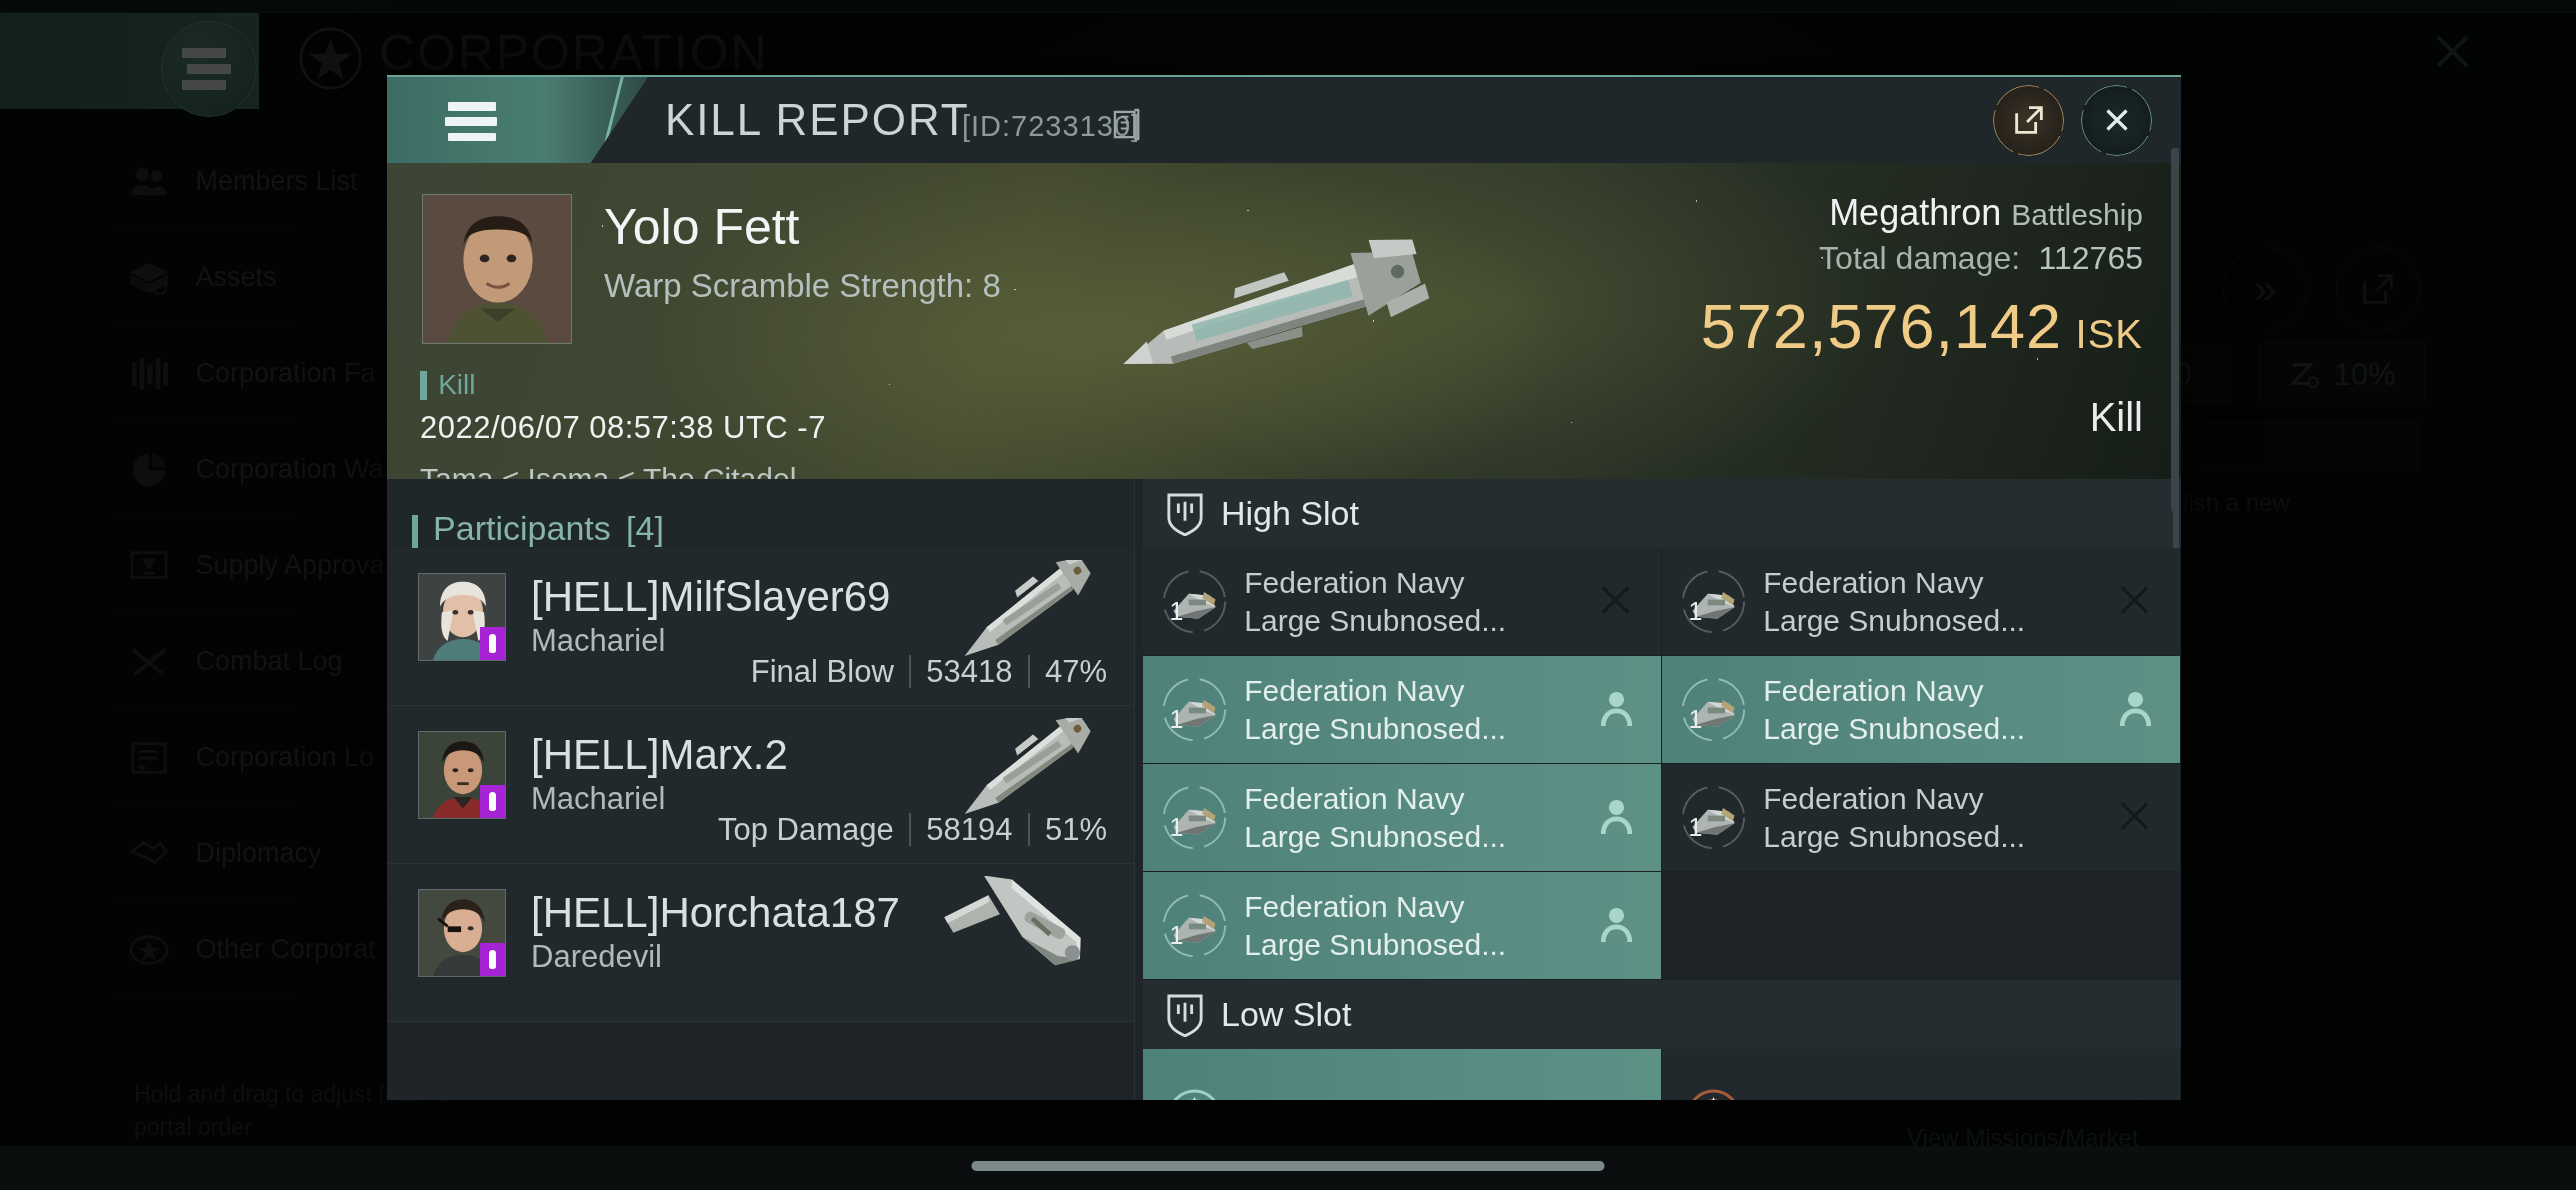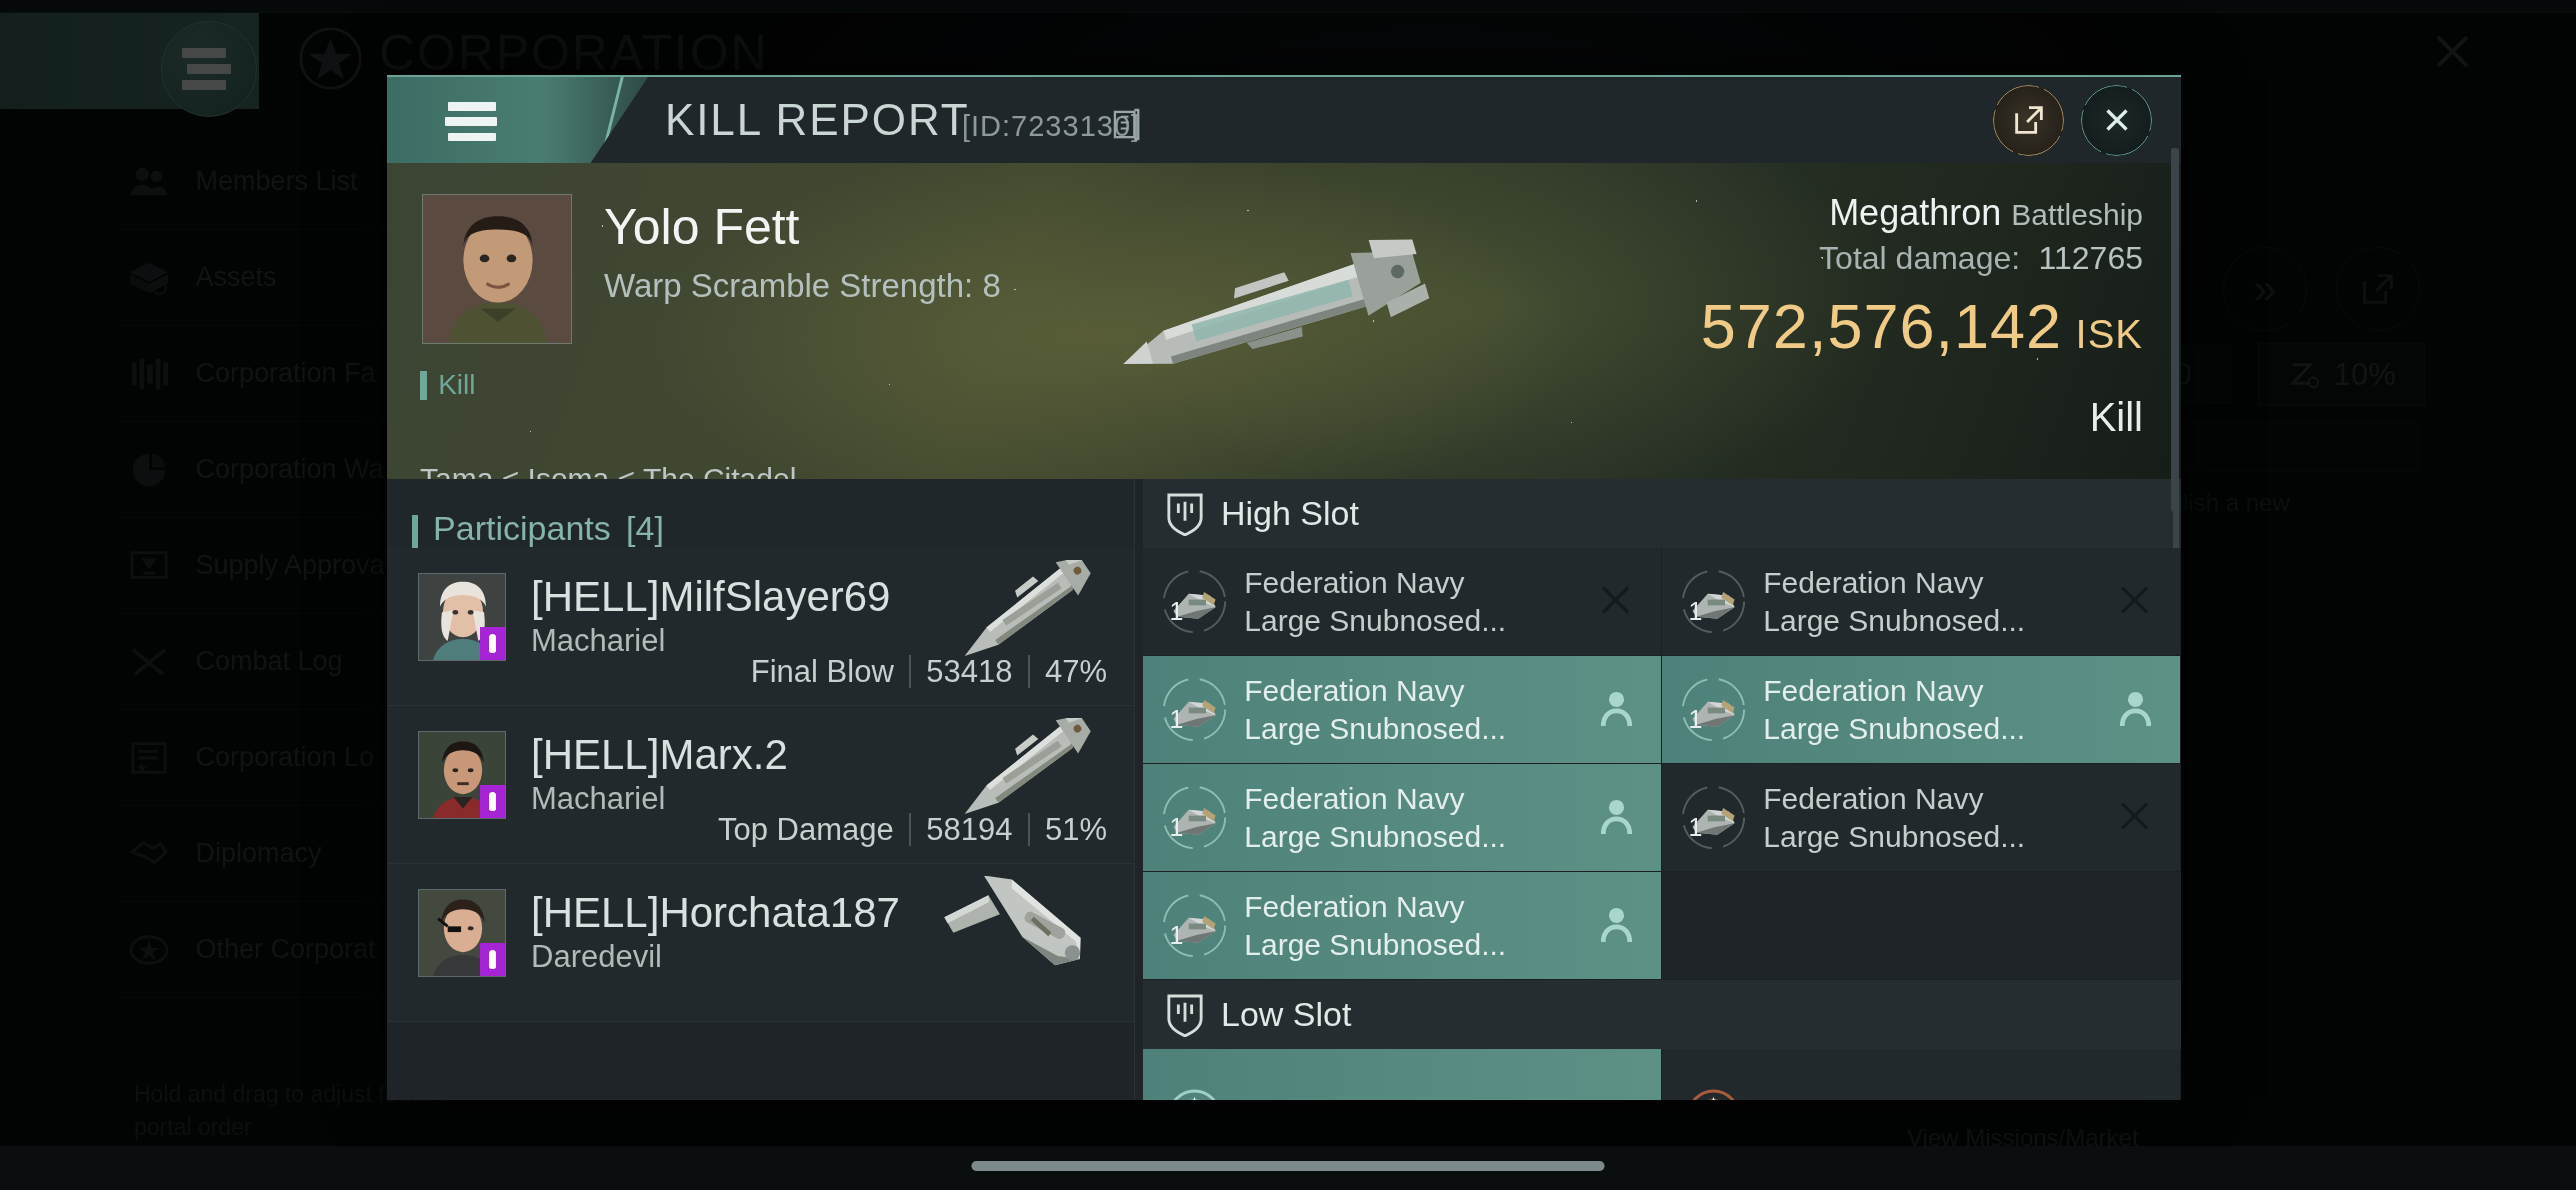--- a/index.html
+++ b/index.html
@@ -443,20 +443,21 @@
         <path d="M60 118l18 14 18-14" fill="#3c4028"></path>
       </svg>
     </div>
     <div class="victim-name">Yolo Fett</div>
     <div class="victim-sub">Warp Scramble Strength: 8</div>
 
     <div class="killbadge">
       <span class="bar"></span>
       <span class="t">Kill</span>
     </div>
+    <div class="killtime">2022/06/07 08:57:38 UTC -7</div>
     <div class="killloc">Tama &lt; Isoma &lt; The Citadel</div>
 
     <svg class="shipimg" viewBox="0 0 460 260">
       <g transform="rotate(-16 230 130)">
         <path d="M70 138 L120 116 L330 104 L392 124 L330 150 L120 152 Z" fill="#b8bcb8"></path>
         <path d="M120 116 L330 104 L392 124 L330 118 L120 126 Z" fill="#d8dcd8"></path>
         <path d="M120 152 L330 150 L392 124 L330 142 L120 144 Z" fill="#7e847e"></path>
         <rect x="150" y="118" width="170" height="18" fill="#8fb6ad" opacity=".85"></rect>
         <path d="M330 92 L392 108 L392 142 L330 160 Z" fill="#9aa09a"></path>
         <path d="M352 84 L396 96 L396 112 L352 104 Z" fill="#c6cac6"></path>

